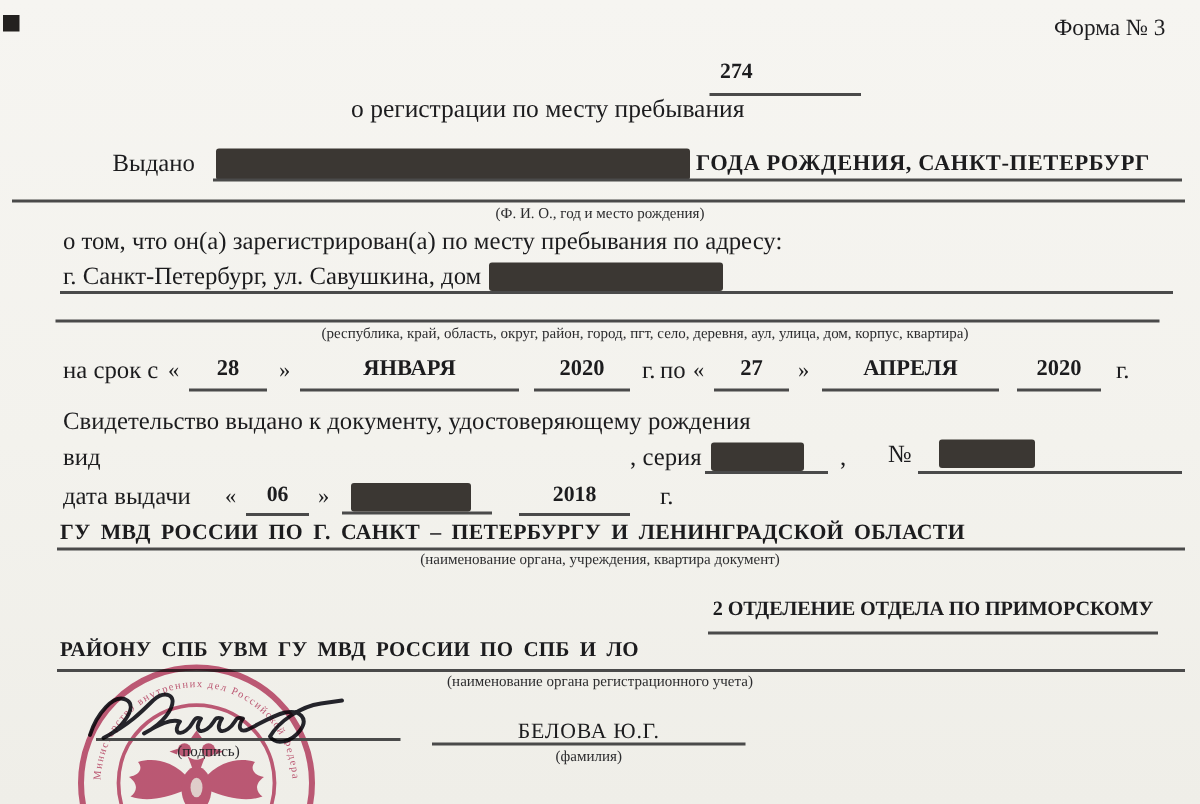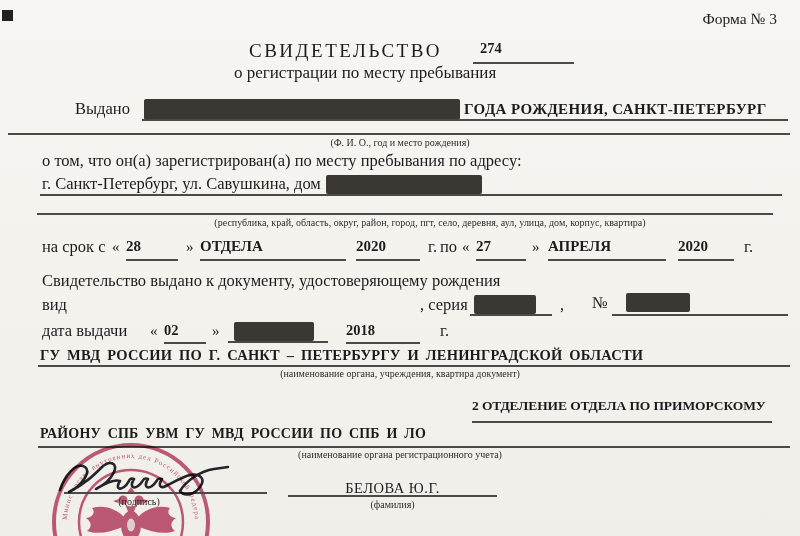--- a/index.html
+++ b/index.html
@@ -7,39 +7,38 @@
   }
   html,body{margin:0;padding:0;background:#888;}
   .doc{
     position:relative; width:800px; height:536px; overflow:hidden;
     background:linear-gradient(180deg,#f6f5f1 0%,#f3f2ed 55%,#efeee8 100%);
     font-family:"Liberation Serif","DejaVu Serif",serif;
     color:var(--ink);
   }
   .abs{position:absolute; white-space:nowrap;}
   .rule{position:absolute; border-bottom:2px solid var(--rule); height:0;}
-  .cell{position:absolute; border-bottom:2px solid var(--rule); font-weight:700; font-size:15px;}
+  .cell{position:absolute; text-align:center; border-bottom:2px solid var(--rule); font-weight:700; font-size:15px;}
   .cell.reg{font-weight:700;}
   .redact{position:absolute; background:var(--redact); border-radius:2px;}
   .cap{position:absolute; font-size:10px; color:#2d2d2f; text-align:center; white-space:nowrap;}
   .q{font-size:15px;}
   .body-text{font-size:16.5px;}
   .condcaps{font-weight:700; letter-spacing:0.2px; word-spacing:3px; font-size:14.5px;}
   svg text{font-family:"Liberation Serif","DejaVu Serif",serif;}
 </style>
 </head>
 <body>
 
 <div class="doc">
 
   <div class="abs" style="left:2px; top:10px; width:11px; height:11px; background:#23211f;"></div>
 
   <div class="abs" style="right:23px; top:10px; font-size:15.5px;">Форма № 3</div>
 
-  <div class="abs" style="left:249px; top:40px; font-size:19px; letter-spacing:2.5px;">СВИДЕТЕЛЬСТВО</div>
   <div class="cell reg" style="left:473px; top:40px; width:101px; height:22px; text-align:left;">
     <span style="padding-left:7px; font-size:14.5px;">274</span>
   </div>
   <div class="abs" style="left:234px; top:63px; font-size:17px;">о регистрации по месту пребывания</div>
 
   <div class="abs body-text" style="left:75px; top:99px;">Выдано</div>
   <div class="redact" style="left:144px; top:99px; width:316px; height:21px;"></div>
   <div class="abs" style="left:464px; top:101px; font-size:15px; font-weight:700; letter-spacing:0.4px;">ГОДА РОЖДЕНИЯ, САНКТ-ПЕТЕРБУРГ</div>
   <div class="rule" style="left:142px; top:119px; width:646px;"></div>
   <div class="rule" style="left:8px; top:133px; width:782px;"></div>
@@ -50,21 +49,21 @@
   <div class="abs body-text" style="left:42px; top:174px;">г. Санкт-Петербург, ул. Савушкина, дом</div>
   <div class="rule" style="left:40px; top:194px; width:742px;"></div>
   <div class="redact" style="left:326px; top:175px; width:156px; height:19px;"></div>
   <div class="rule" style="left:37px; top:213px; width:736px;"></div>
   <div class="cap" style="left:60px; top:217px; width:740px;">(республика, край, область, округ, район, город, пгт, село, деревня, аул, улица, дом, корпус, квартира)</div>
 
   <div class="abs body-text" style="left:42px; top:237px;">на срок с</div>
   <span class="abs q" style="left:112px; top:239px;">«</span>
   <div class="cell" style="left:126px; top:238px; width:52px; height:21px;">28</div>
   <span class="abs q" style="left:186px; top:239px;">»</span>
-  <div class="cell" style="left:200px; top:238px; width:146px; height:21px;">ОТДЕЛА</div>
+  <div class="cell" style="left:200px; top:238px; width:146px; height:21px;">ЯНВАРЯ</div>
   <div class="cell" style="left:356px; top:238px; width:64px; height:21px;">2020</div>
   <div class="abs body-text" style="left:428px; top:237px;">г.</div>
   <div class="abs body-text" style="left:440px; top:237px;text-align:right;">по</div>
   <span class="abs q" style="left:462px; top:239px;">«</span>
   <div class="cell" style="left:476px; top:238px; width:50px; height:21px;">27</div>
   <span class="abs q" style="left:532px; top:239px;">»</span>
   <div class="cell" style="left:548px; top:238px; width:118px; height:21px;">АПРЕЛЯ</div>
   <div class="cell" style="left:678px; top:238px; width:56px; height:21px;">2020</div>
   <div class="abs body-text" style="left:744px; top:237px;">г.</div>
 
@@ -74,21 +73,21 @@
   <div class="abs body-text" style="left:420px; top:295px;">, серия</div>
   <div class="rule" style="left:470px; top:314px; width:82px;"></div>
   <div class="redact" style="left:474px; top:295px; width:62px; height:19px;"></div>
   <div class="abs body-text" style="left:560px; top:295px;">,</div>
   <div class="abs body-text" style="left:592px; top:293px;">№</div>
   <div class="rule" style="left:612px; top:314px; width:176px;"></div>
   <div class="redact" style="left:626px; top:293px; width:64px; height:19px;"></div>
 
   <div class="abs body-text" style="left:42px; top:321px;">дата выдачи</div>
   <span class="abs q" style="left:150px; top:323px;">«</span>
-  <div class="cell reg" style="left:164px; top:322px; width:42px; height:20px; font-size:14.5px;">02</div>
+  <div class="cell reg" style="left:164px; top:322px; width:42px; height:20px; font-size:14.5px;">06</div>
   <span class="abs q" style="left:212px; top:323px;">»</span>
   <div class="rule" style="left:228px; top:341px; width:100px;"></div>
   <div class="redact" style="left:234px; top:322px; width:80px; height:19px;"></div>
   <div class="cell reg" style="left:346px; top:322px; width:74px; height:20px; font-size:14.5px;">2018</div>
   <div class="abs body-text" style="left:440px; top:321px;">г.</div>
 
   <div class="abs condcaps" style="left:40px; top:347px;">ГУ МВД РОССИИ ПО Г. САНКТ – ПЕТЕРБУРГУ И ЛЕНИНГРАДСКОЙ ОБЛАСТИ</div>
   <div class="rule" style="left:38px; top:365px; width:752px;"></div>
   <div class="cap" style="left:200px; top:368px; width:400px;">(наименование органа, учреждения, квартира документ)</div>
 

